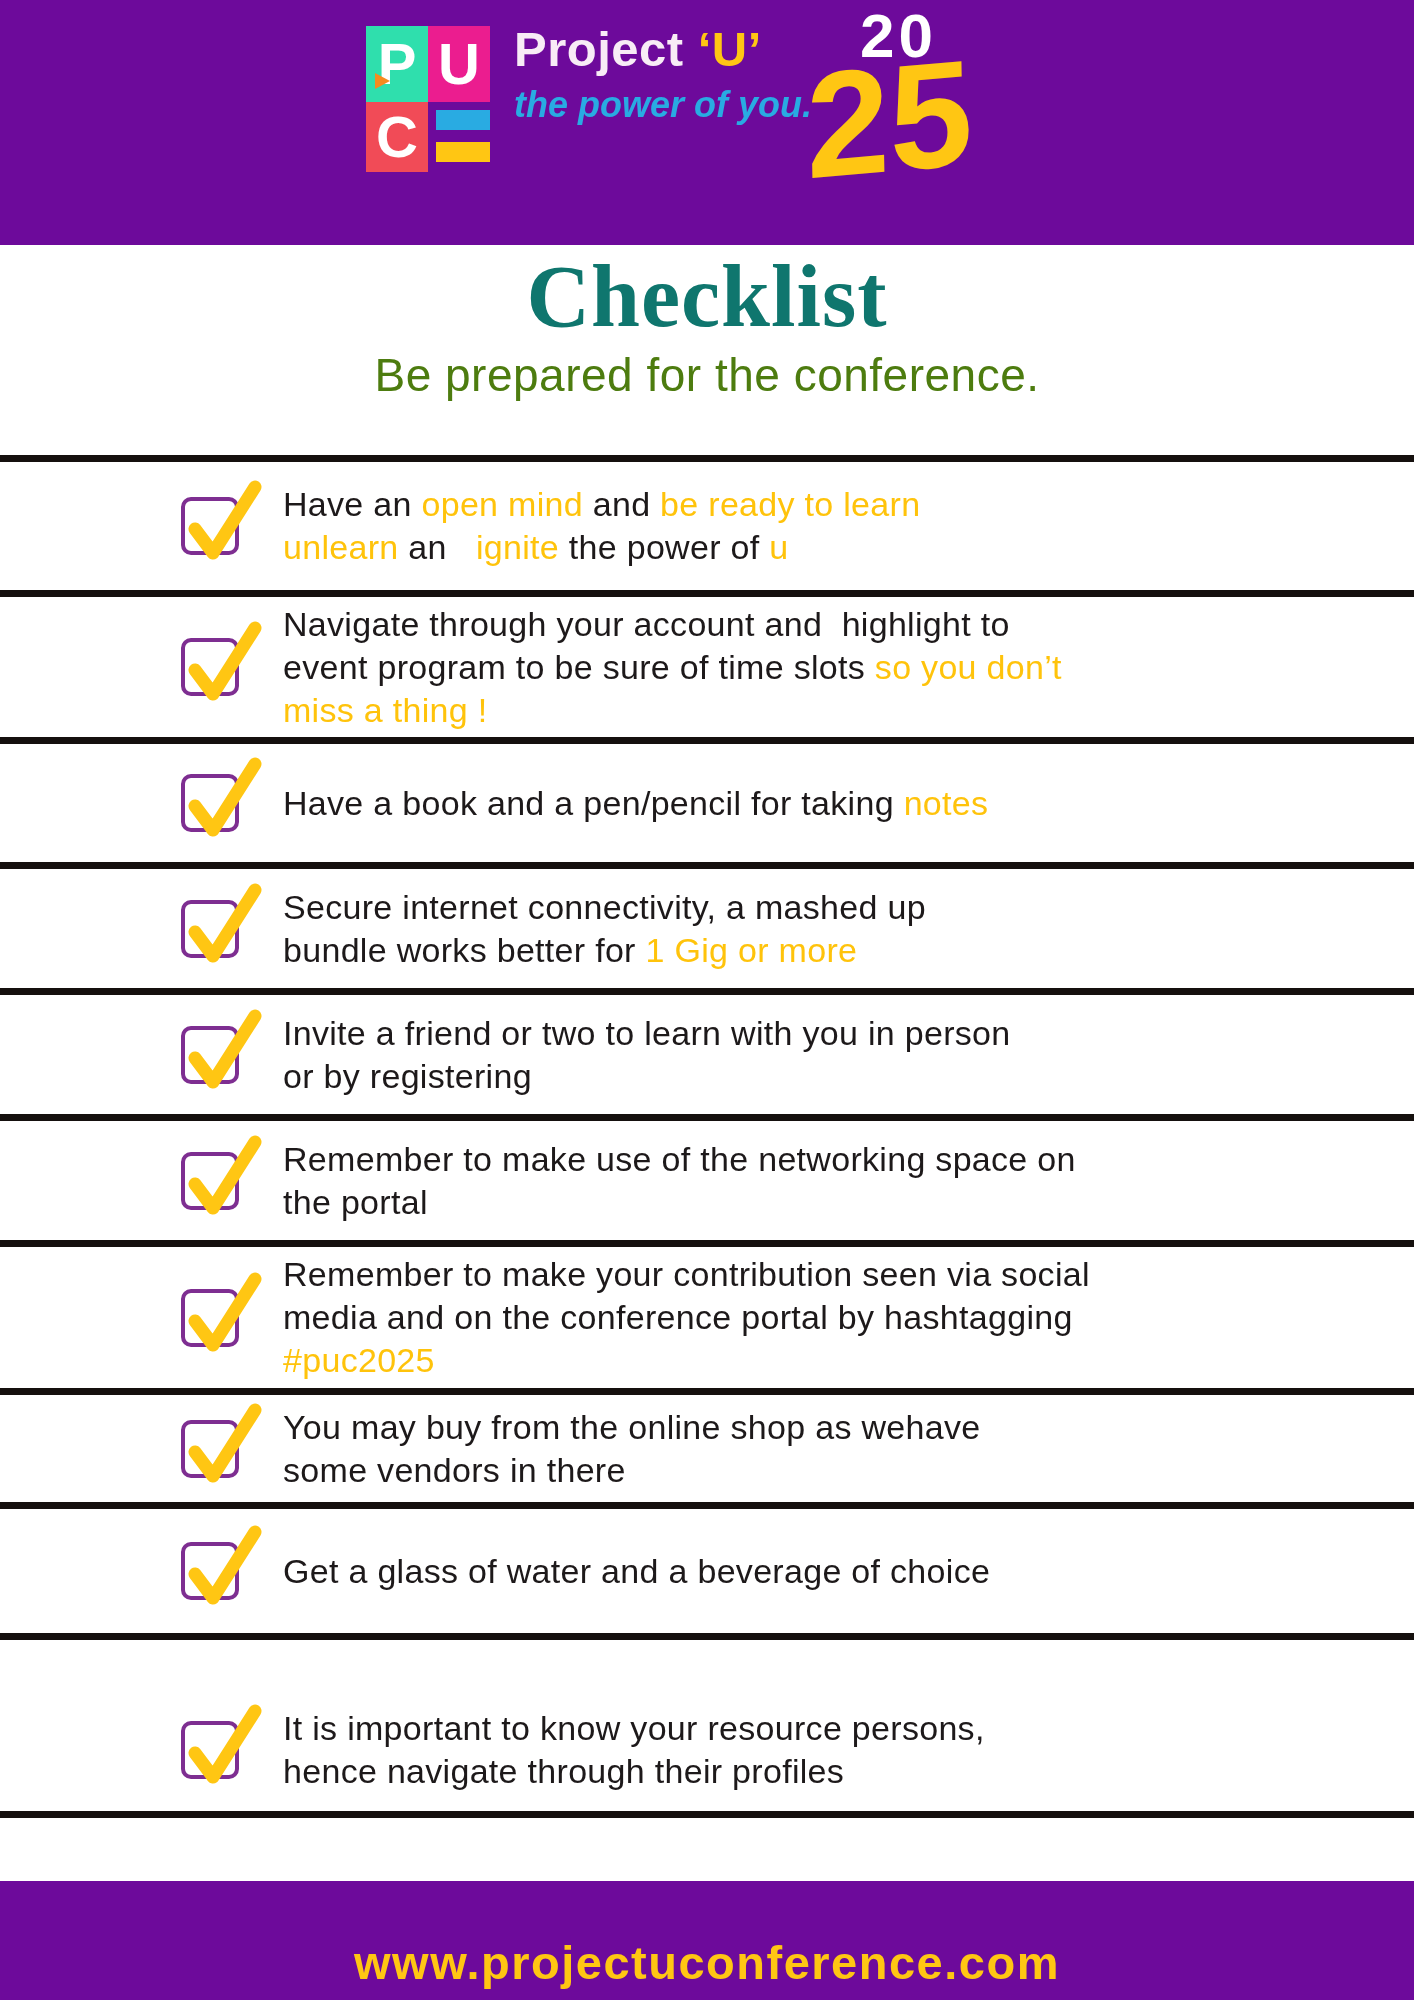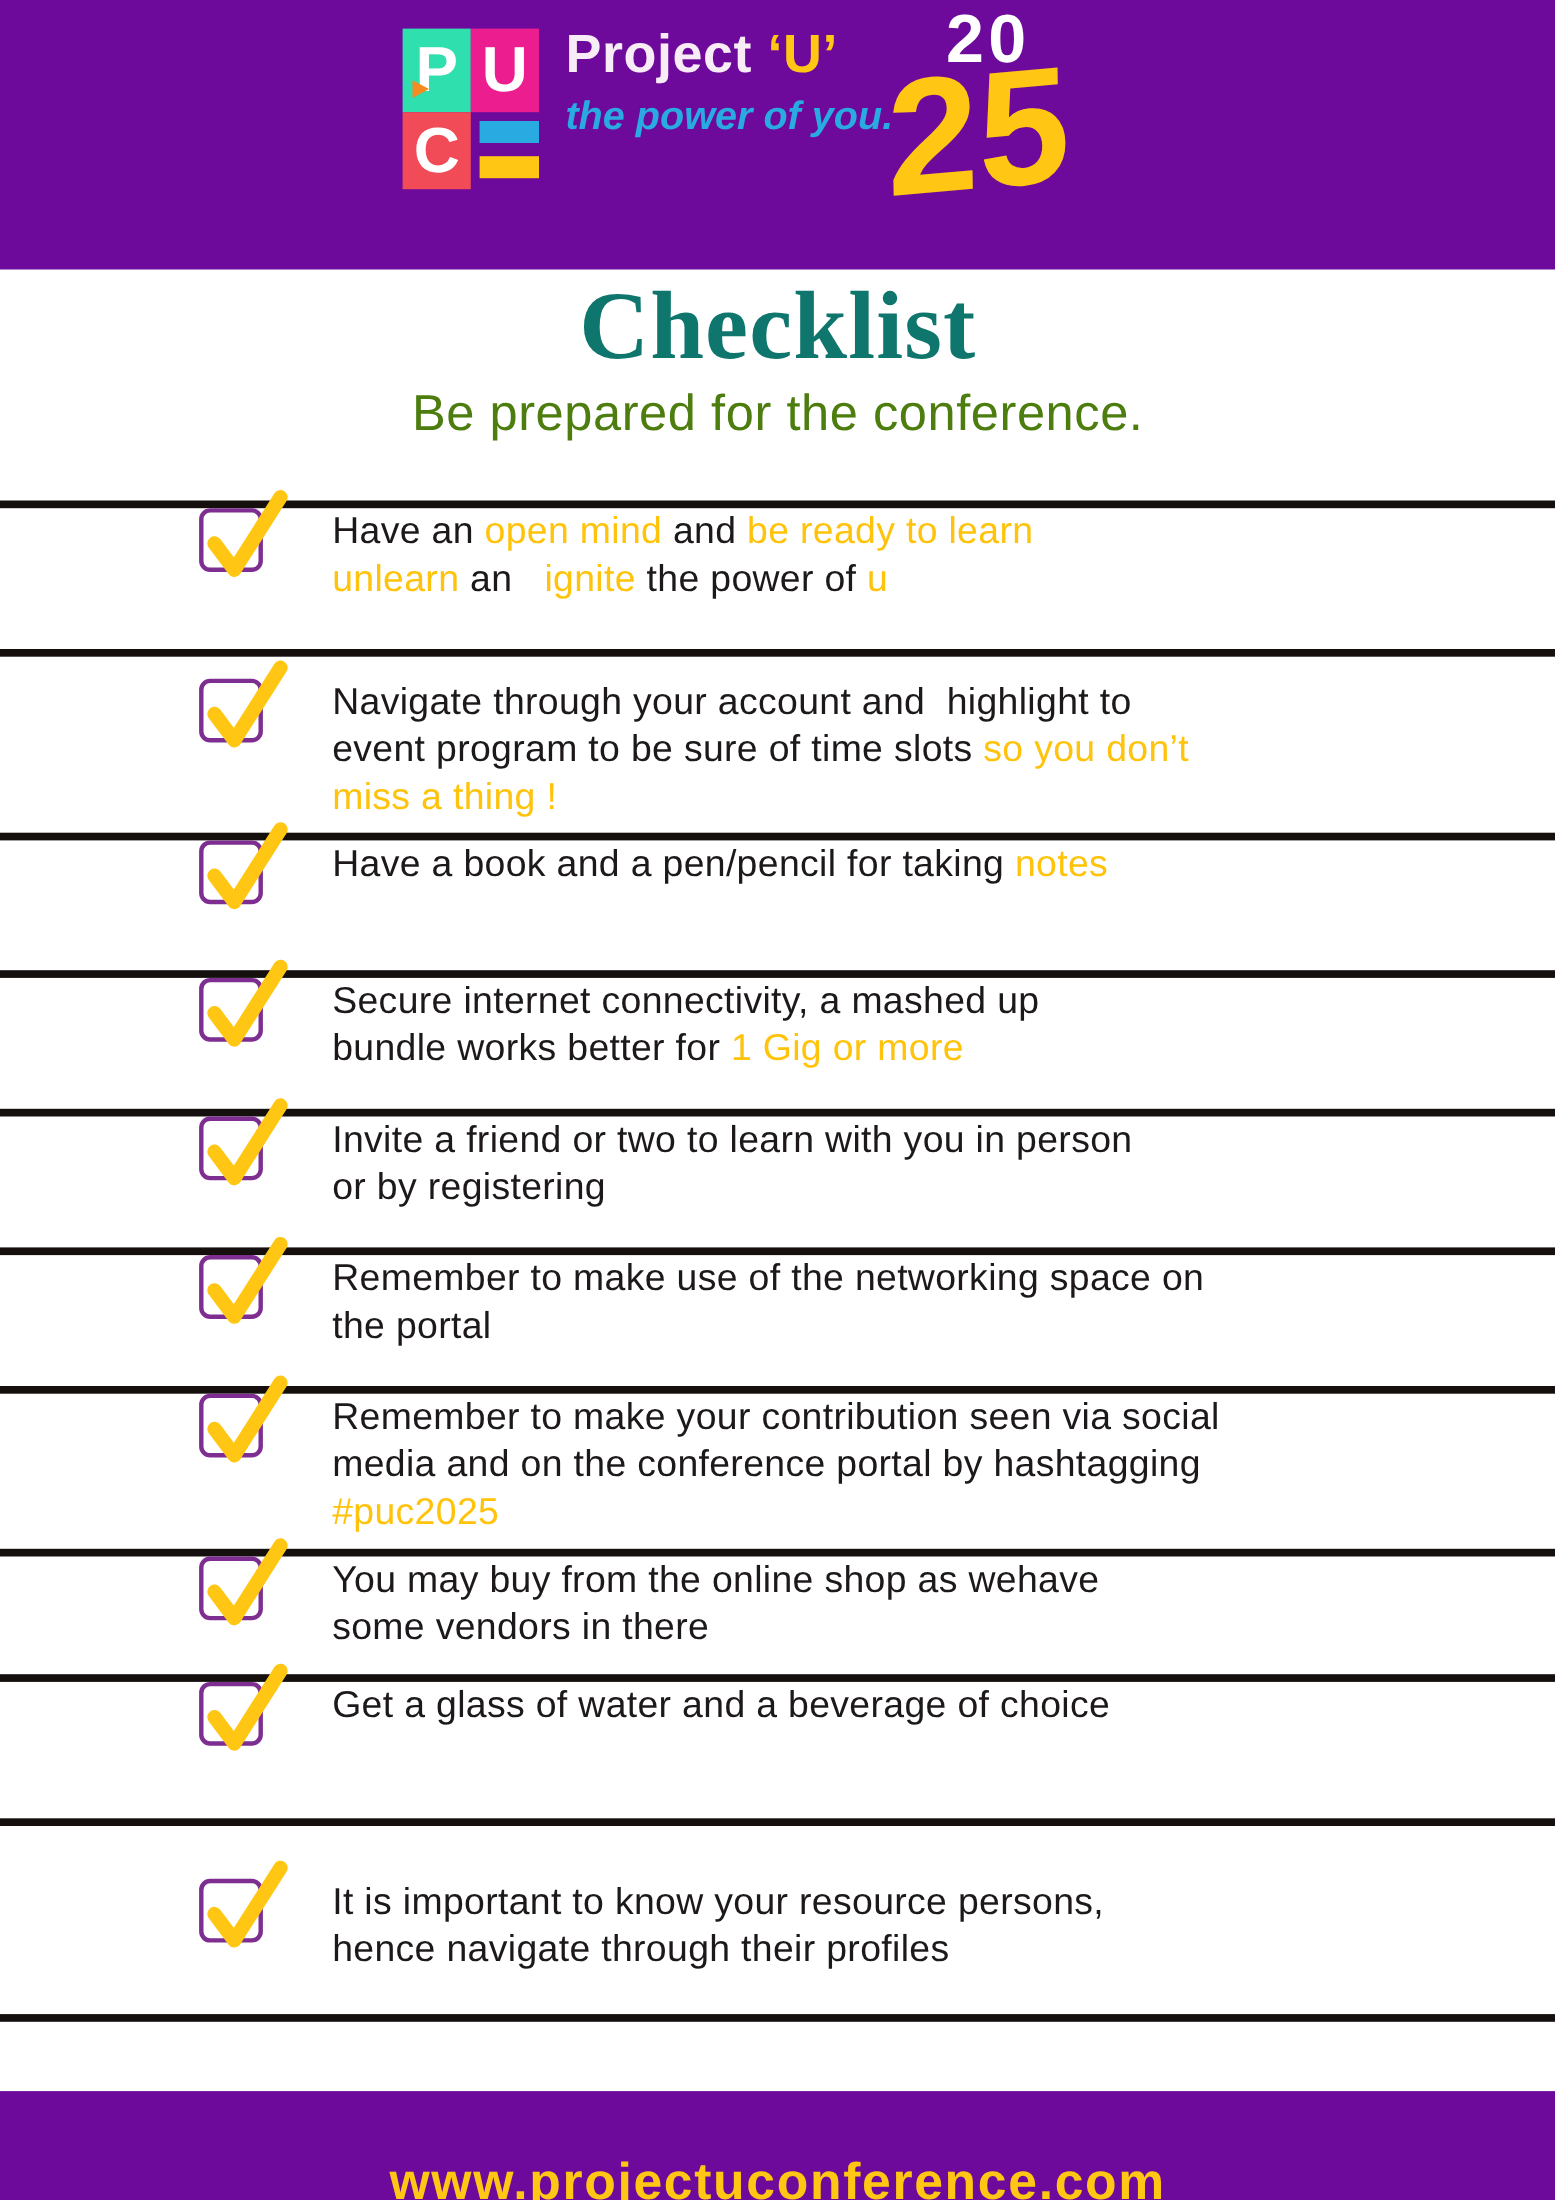--- a/index.html
+++ b/index.html
@@ -69,21 +69,21 @@
     font-family:"Liberation Serif", serif;
     font-weight:700; font-size:88px; line-height:92px;
     color:#0f766e; text-align:center; padding-top:6px; letter-spacing:1px;
   }
   .subtitle {
     font-size:46px; line-height:56px; margin-top:4px;
     color:#4d7c0f; text-align:center; font-weight:500; letter-spacing:0.5px;
   }
   .list { margin-top:52px; }
   .divider { height:7px; width:100%; background:#15100E; }
-  .row { display:flex; align-items:flex-start;gap:19px; }
+  .row { display:flex; align-items:center; }
   .checkbox {
     width:58px; height:58px; flex:0 0 auto;
     border:4px solid #7E2E91; border-radius:10px;
     background:#ffffff; margin-left:181px; position:relative;
   }
   .tick {
     position:absolute; left:-2px; top:-20px;
     width:78px; height:82px; overflow:visible;
   }
   .itemtext {
@@ -141,21 +141,21 @@
       <div class="row" style="height: 128px;">
         <div class="checkbox">
           <svg class="tick" viewBox="0 0 78 82">
             <path d="M12 48 L30 72 L72 6" fill="none" stroke="#FFC613" stroke-width="13" stroke-linecap="round" stroke-linejoin="round"></path>
           </svg>
         </div>
         <div class="itemtext"><span>Have an </span><span class="accent">open mind</span><span> and </span><span class="accent">be ready to learn
 unlearn</span><span> an   </span><span class="accent">ignite</span><span> the power of </span><span class="accent">u</span></div>
       </div>
       <div class="divider"></div>
-      <div class="row" style="height: 140px; margin-top: 20px;">
+      <div class="row" style="height: 140px;">
         <div class="checkbox">
           <svg class="tick" viewBox="0 0 78 82">
             <path d="M12 48 L30 72 L72 6" fill="none" stroke="#FFC613" stroke-width="13" stroke-linecap="round" stroke-linejoin="round"></path>
           </svg>
         </div>
         <div class="itemtext"><span>Navigate through your account and  highlight to
 event program to be sure of time slots </span><span class="accent">so you don’t
 miss a thing !</span></div>
       </div>
       <div class="divider"></div>

